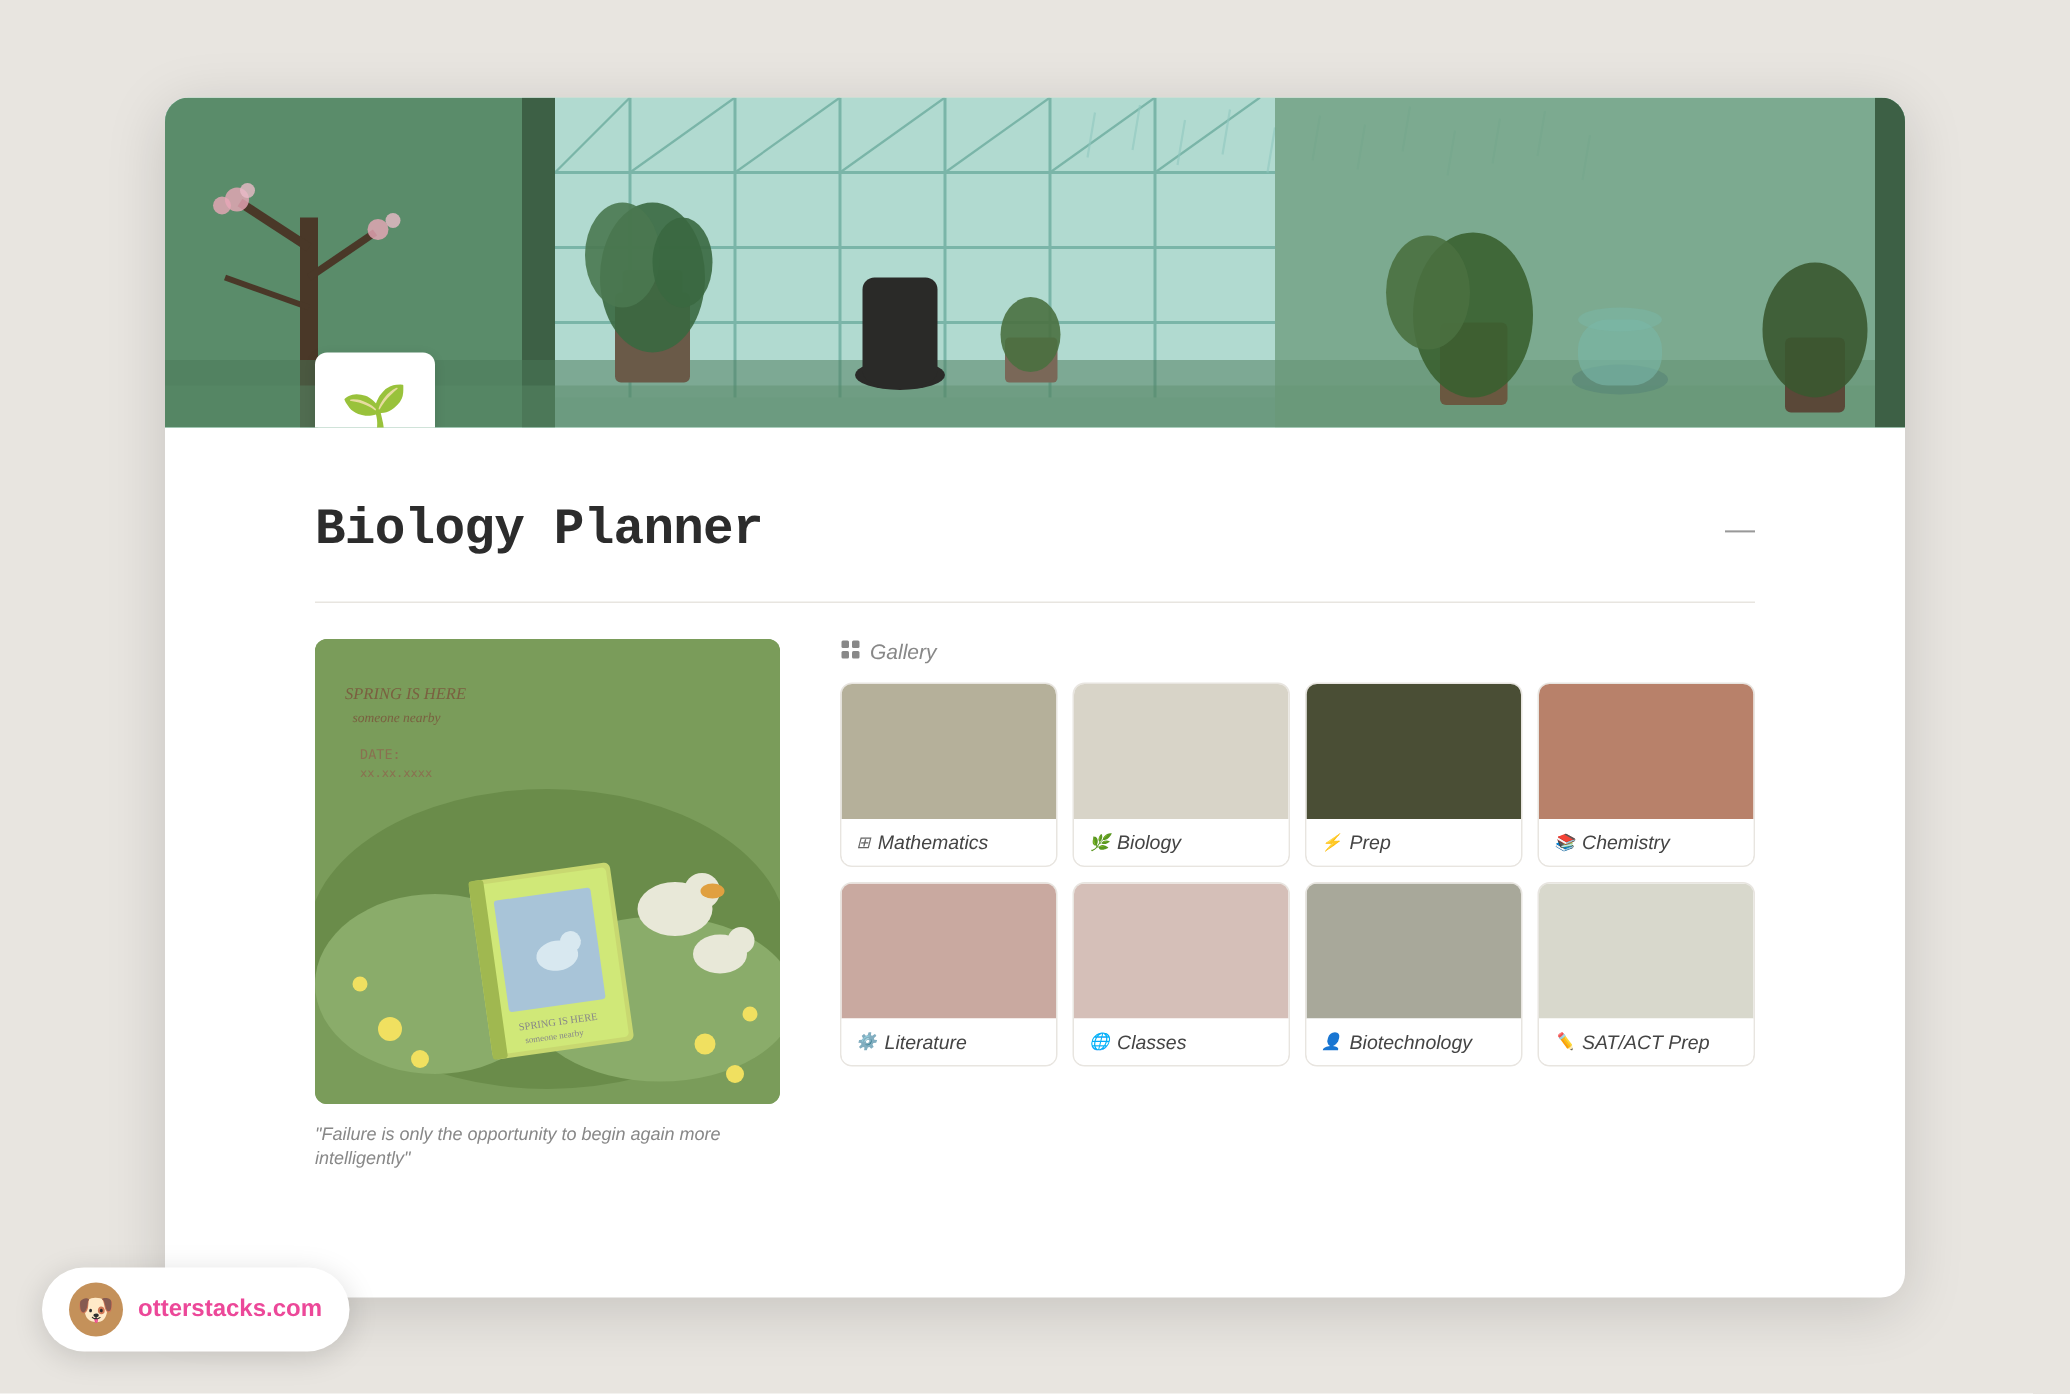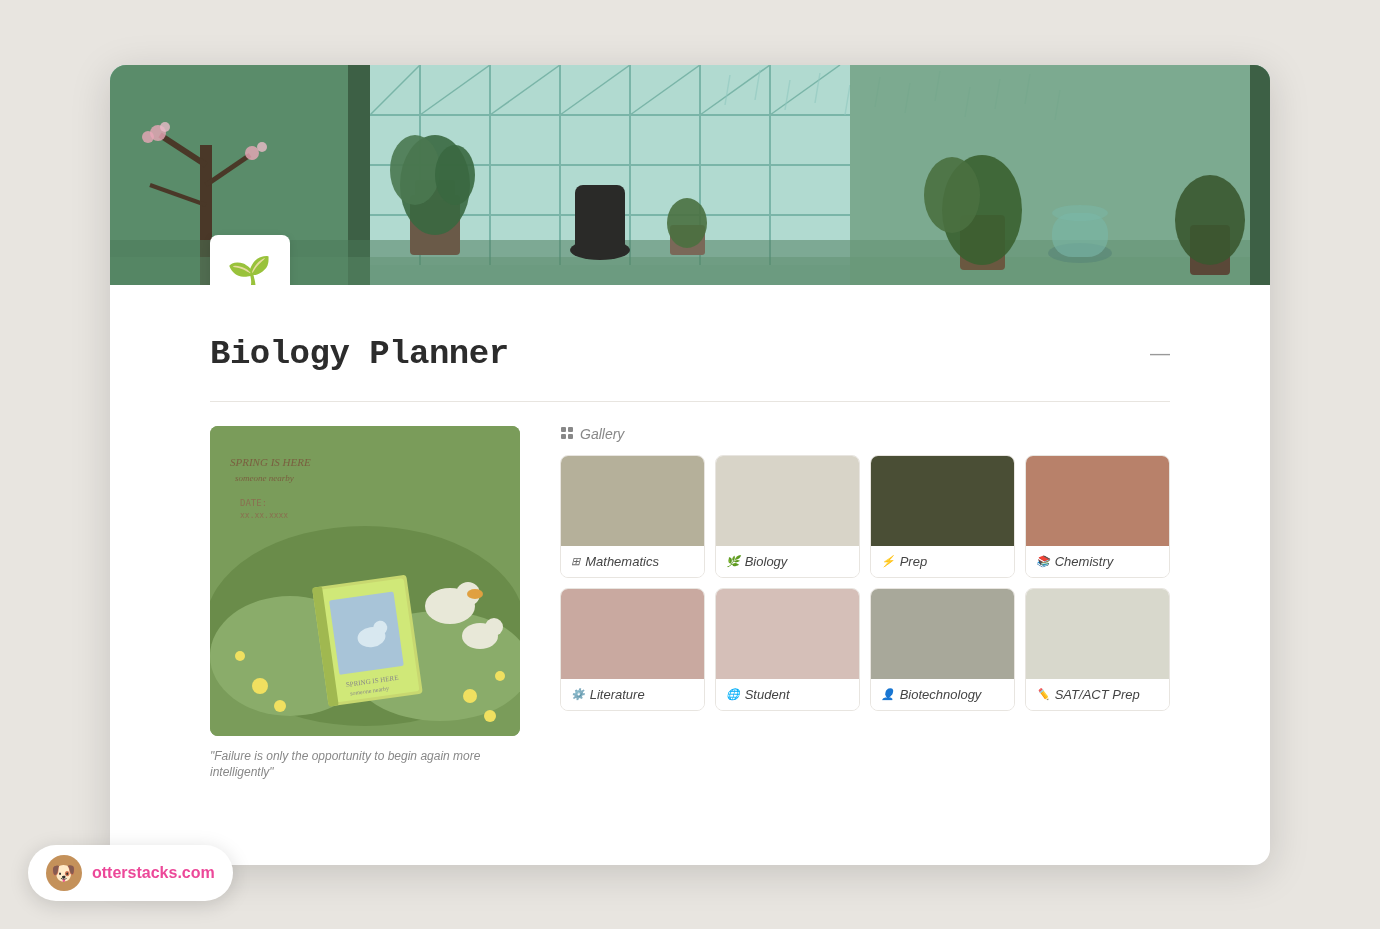--- a/index.html
+++ b/index.html
@@ -416,21 +416,21 @@
               <div class="card-color-block" style="background: rgb(201, 169, 160);"></div>
               <div class="card-label">
                 <span class="card-icon">⚙️</span>
                 <span>Literature</span>
               </div>
             </div>
             <div class="gallery-card">
               <div class="card-color-block" style="background: rgb(213, 191, 184);"></div>
               <div class="card-label">
                 <span class="card-icon">🌐</span>
-                <span>Student</span>
+                <span>Classes</span>
               </div>
             </div>
             <div class="gallery-card">
               <div class="card-color-block" style="background: rgb(168, 168, 154);"></div>
               <div class="card-label">
                 <span class="card-icon">👤</span>
                 <span>Biotechnology</span>
               </div>
             </div>
             <div class="gallery-card">

